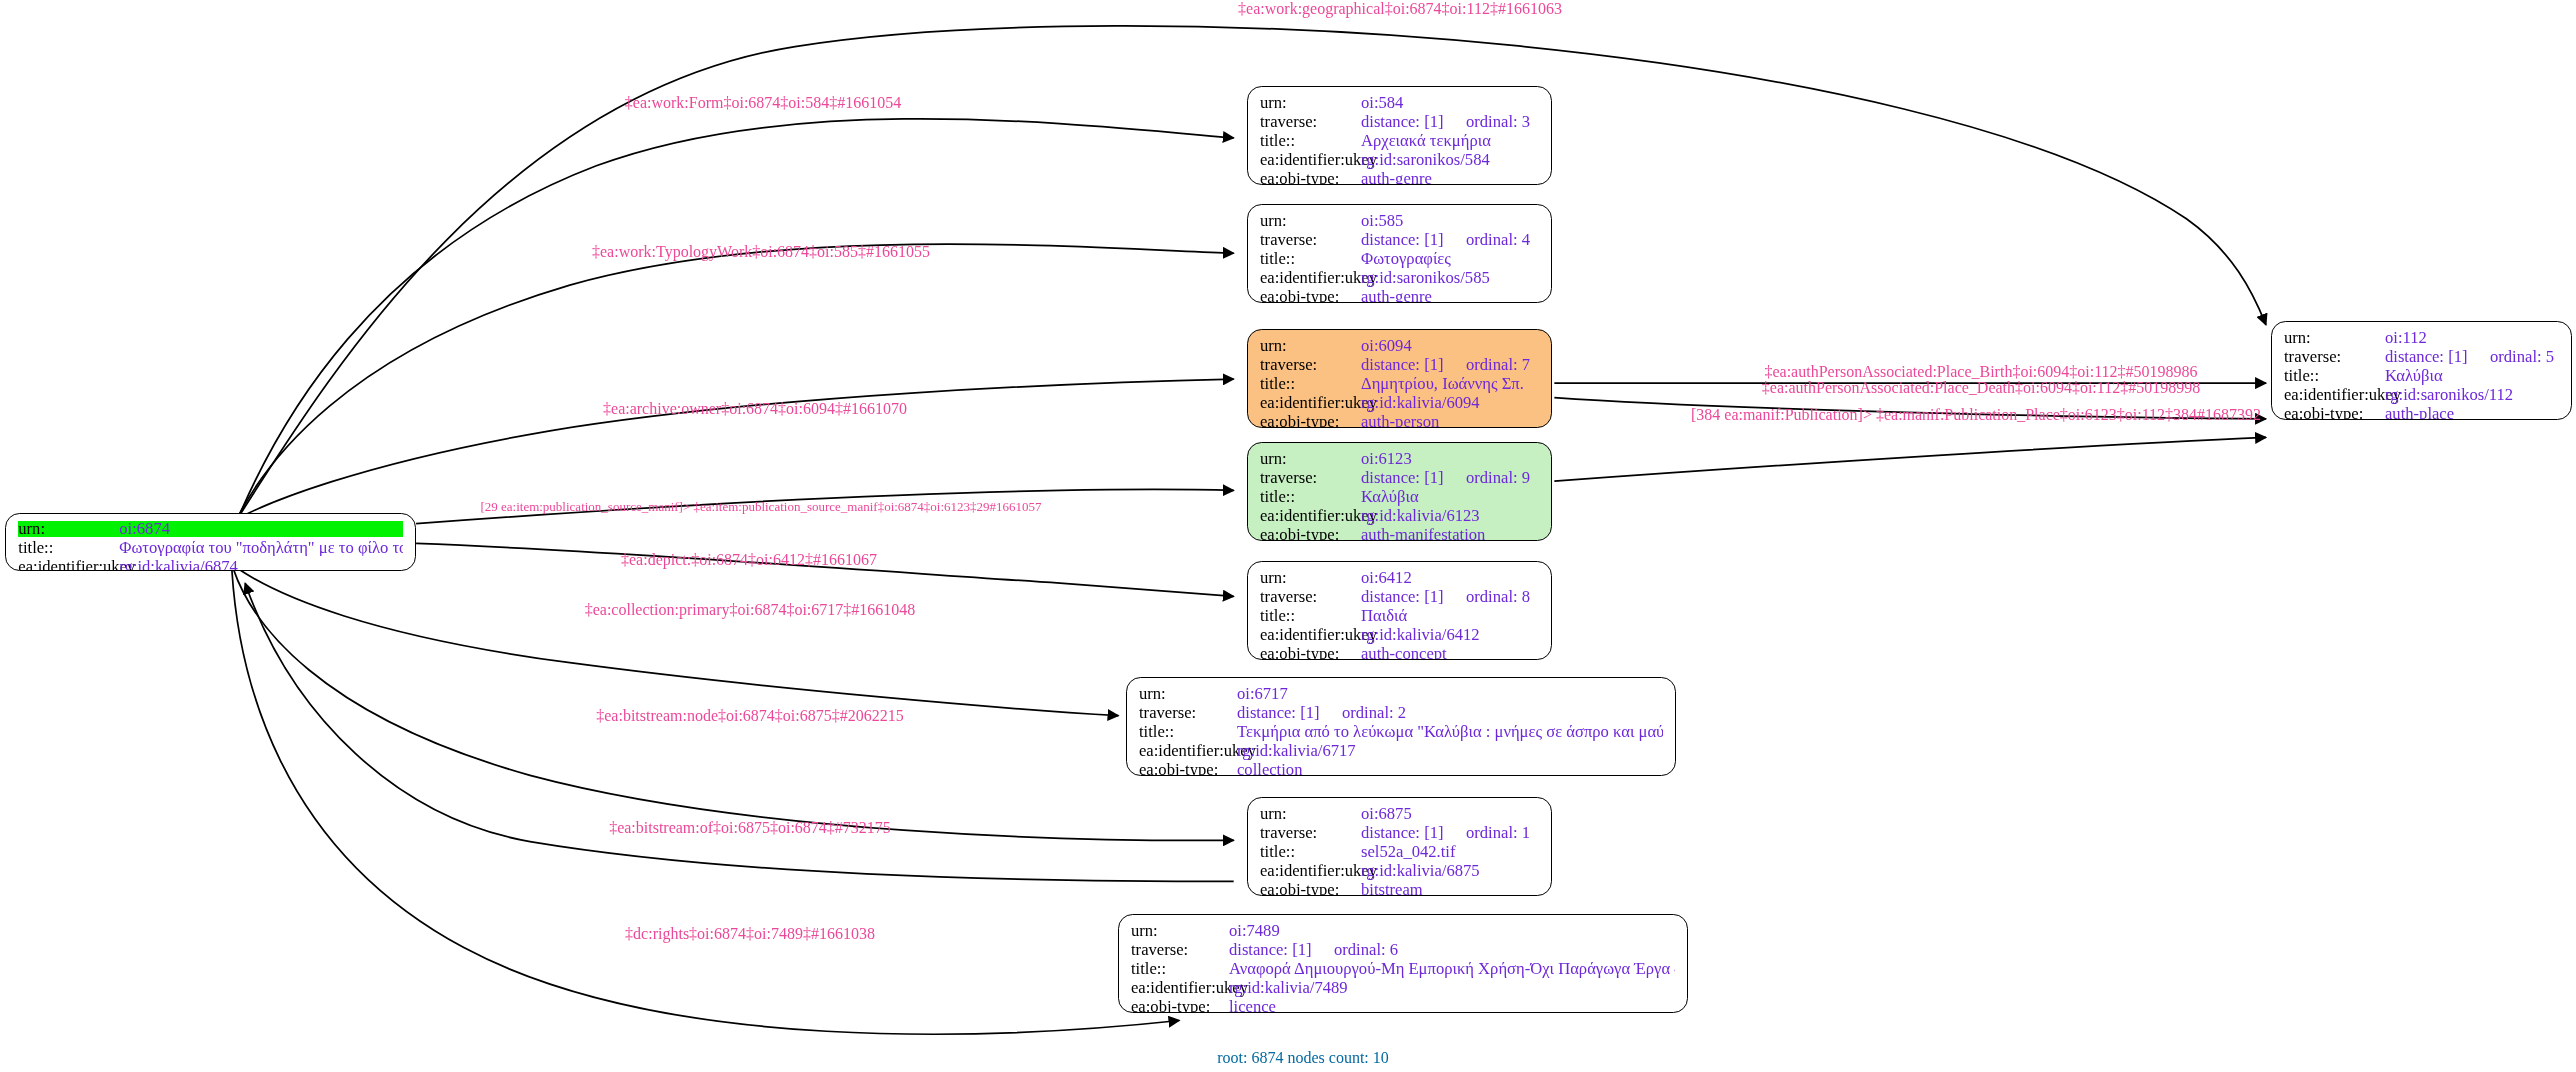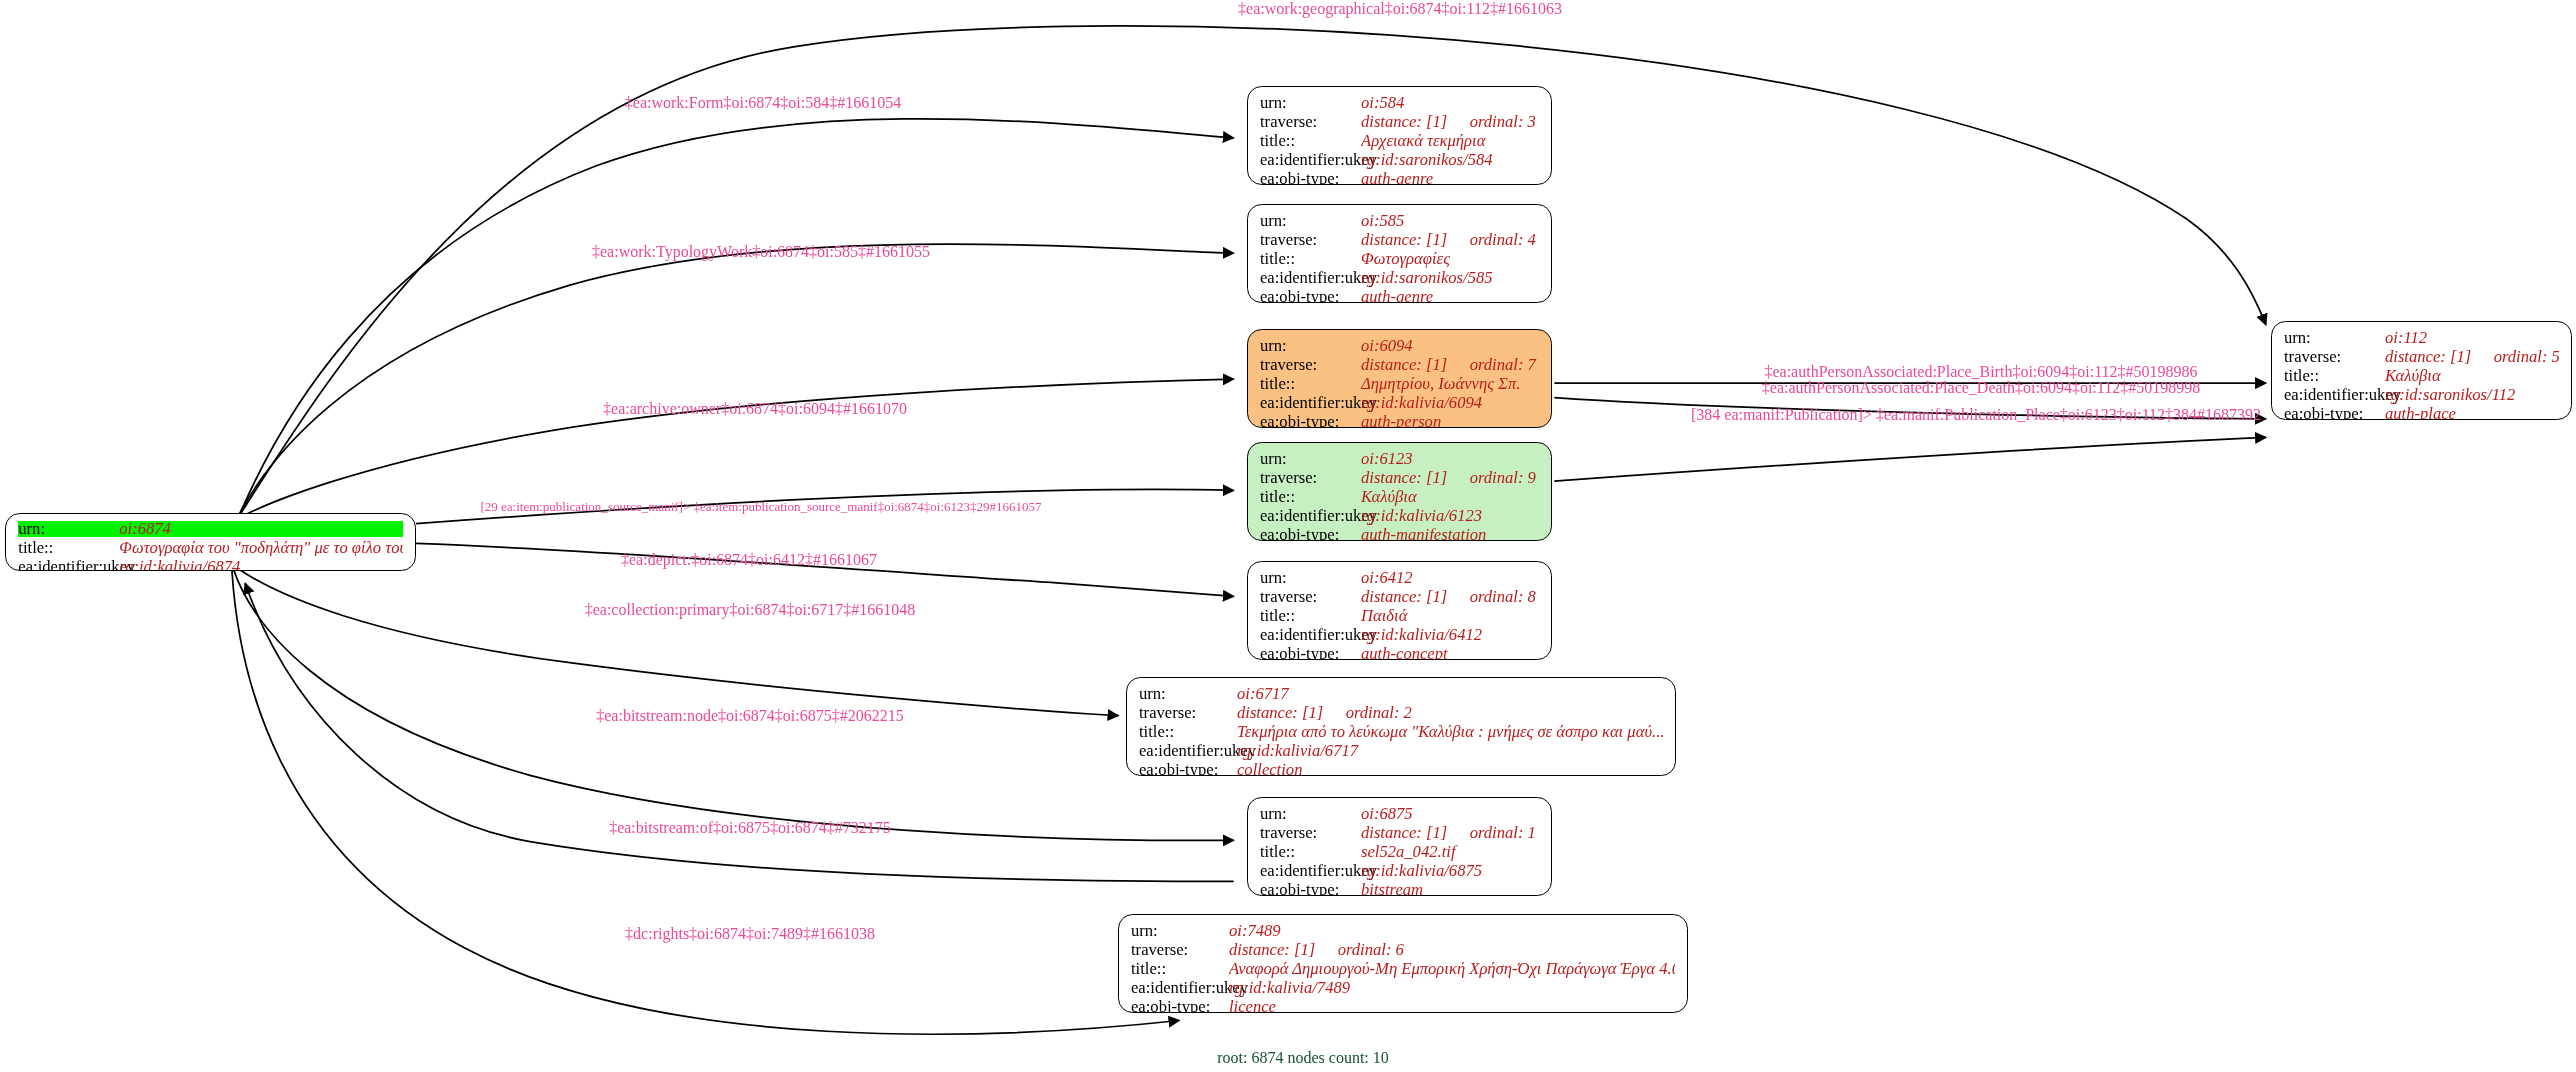--- a/index.html
+++ b/index.html
@@ -45,25 +45,24 @@
     white-space: nowrap;
     height: 19px;
   }
   .node .k {
     flex: 0 0 auto;
     width: 101px;
     color: #000000;
   }
   .node .v {
     flex: 1 1 auto;
-    color: #b91c1c;
+    color: #6d28d9;
     overflow: hidden;
     text-overflow: clip;
     white-space: nowrap;
-    font-style: italic;
   }
   .node.wide .k { width: 98px; }
   .node.wide .v { }
   
   .node .row.hl .k,
   .node .row.hl .v {
     background: #00f200;
   }
   .node .row.hl .k { padding-right: 0; }
   .trav {
@@ -76,21 +75,21 @@
     color: #ec4899;
     white-space: nowrap;
     transform: translate(-50%, -50%);
     background: transparent;
     line-height: 1;
   }
   .edge-label.small { font-size: 13px; }
   .footer-label {
     position: absolute;
     font-size: 16px;
-    color: #14532d;
+    color: #0369a1;
     white-space: nowrap;
     transform: translateX(-50%);
   }
 </style>
 </head>
 <body>
 
 <div id="canvas">
 
   <svg id="edge-layer" viewBox="0 0 3888 1619" width="2576" height="1073" xmlns="http://www.w3.org/2000/svg">

